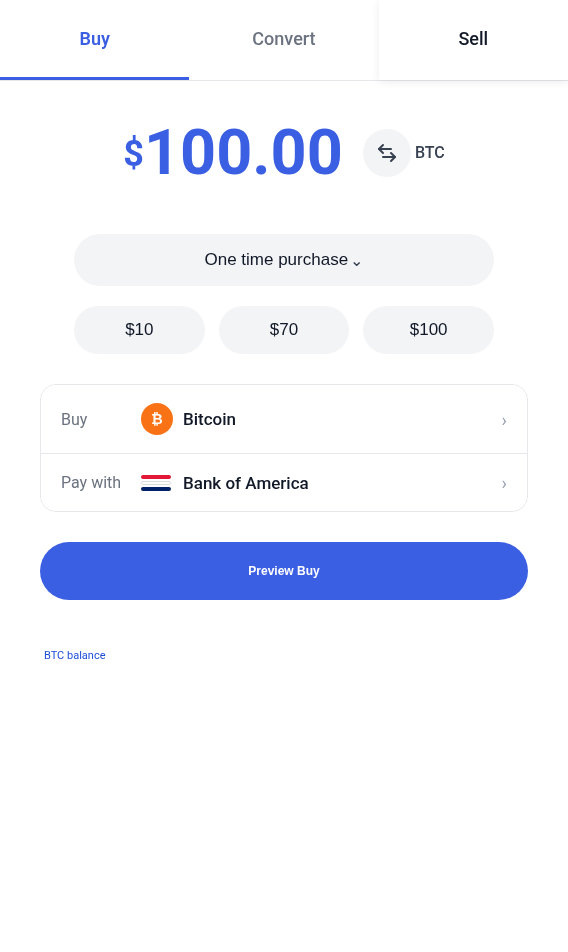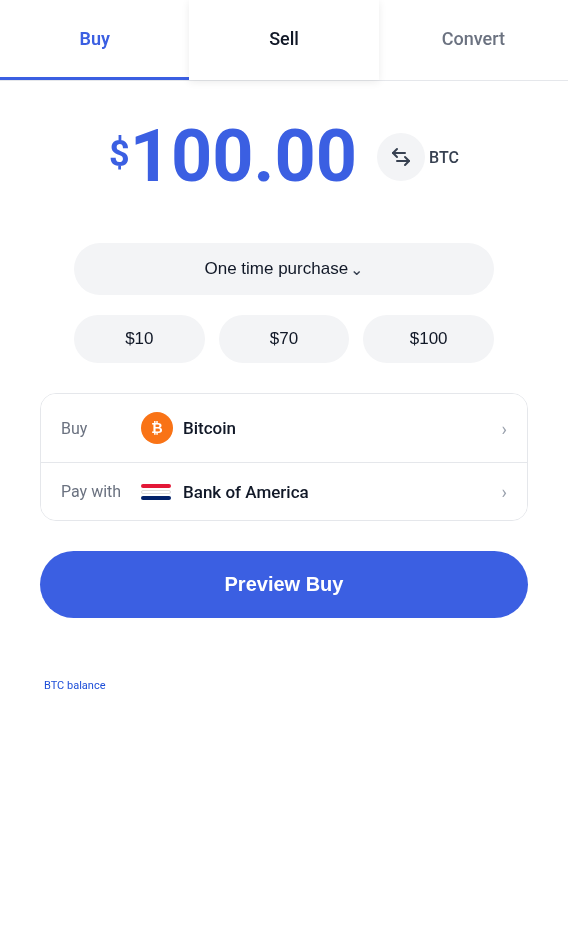--- a/index.html
+++ b/index.html
@@ -73,21 +73,21 @@
     }
 
     .currency-symbol {
       font-size: 36px;
       font-weight: 700;
       color: #3b5fe2;
       margin-top: 12px;
     }
 
     .amount-value {
-      font-size: 72px;
+      font-size: 63px;
       font-weight: 700;
       color: #3b5fe2;
       line-height: 1;
     }
 
     .currency-toggle {
       display: flex;
       flex-direction: row;
       align-items: center;
       gap: 4px;
@@ -248,25 +248,25 @@
 
     
     .preview-button {
       width: 100%;
       max-width: 500px;
       padding: 22px;
       border-radius: 50px;
       background: #3b5fe2;
       border: none;
       cursor: pointer;
-      font-size: 20px;
+      font-size: 12px;
       font-weight: 600;
       color: #ffffff;
       text-align: center;
-      margin-bottom: 36px;
+      margin-bottom: 24px;
     }
 
     
     .balance-footer {
       width: 100%;
       max-width: 500px;
       display: flex;
       justify-content: space-between;
       align-items: center;
       padding: 0 4px;
@@ -295,25 +295,25 @@
       background: #012169;
     }
   </style>
 </head>
 <body>
 
 <div class="tab-bar">
   <div class="tab-item active">
     <span>Buy</span>
   </div>
+  <div class="tab-item">
+    <span>Convert</span>
+  </div>
   <div class="tab-item selected-sell">
     <span>Sell</span>
-  </div>
-  <div class="tab-item">
-    <span>Convert</span>
   </div>
 </div>
 
 <div class="main-content">
 
   <div class="amount-section">
     <div class="amount-display">
       <span class="currency-symbol">$</span>
       <span class="amount-value">100.00</span>
     </div>

